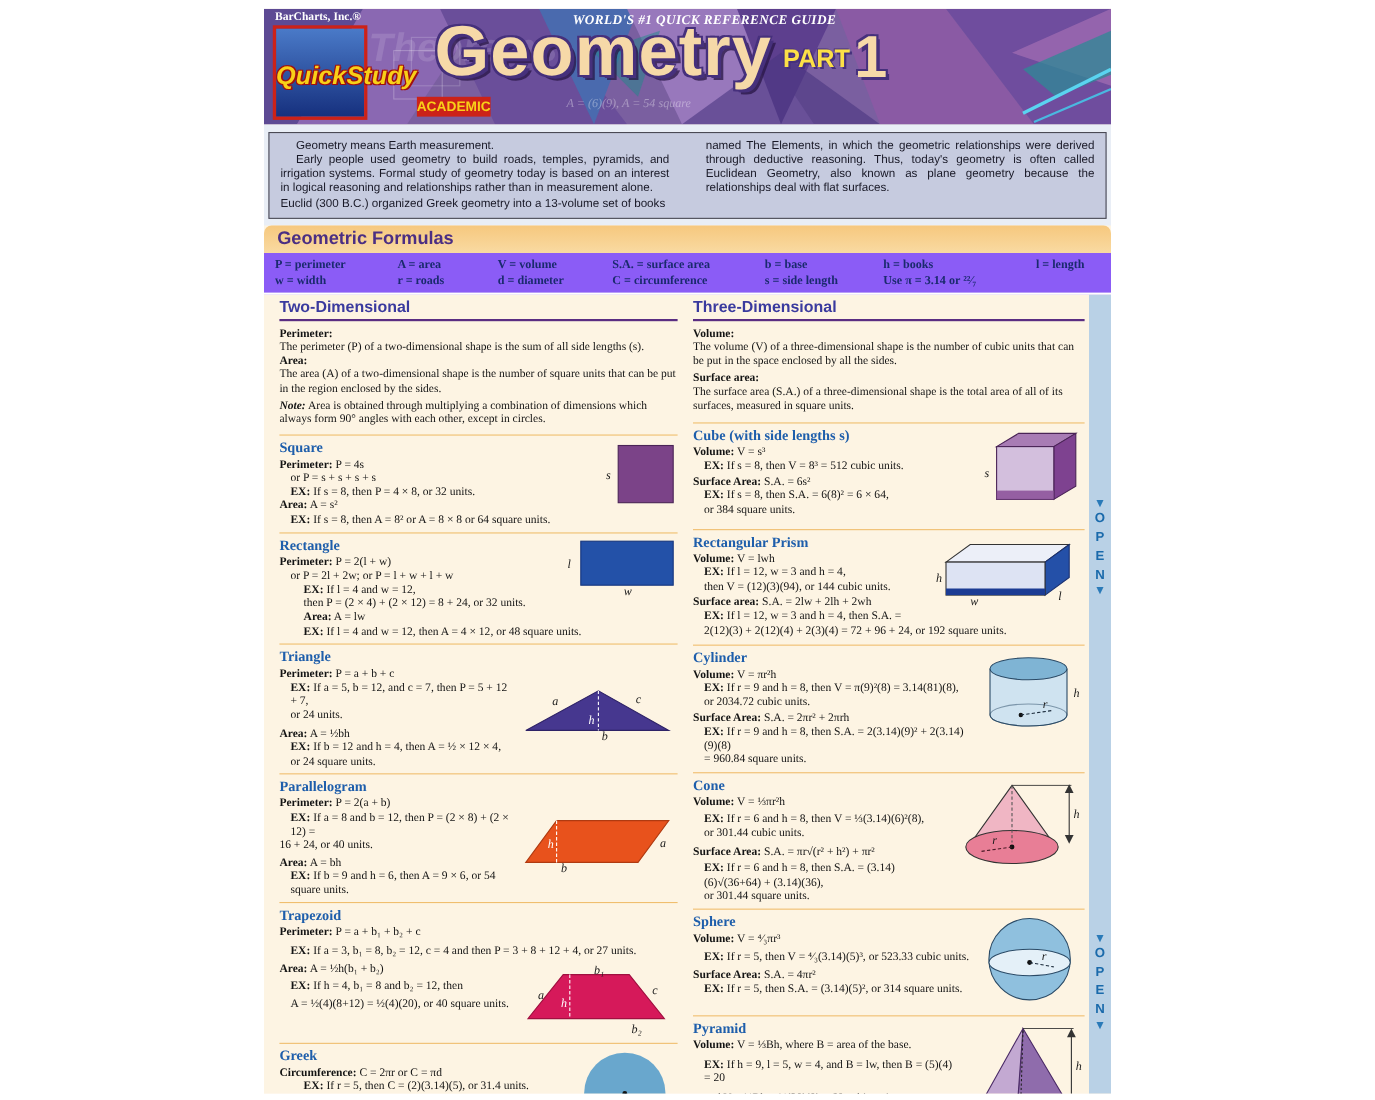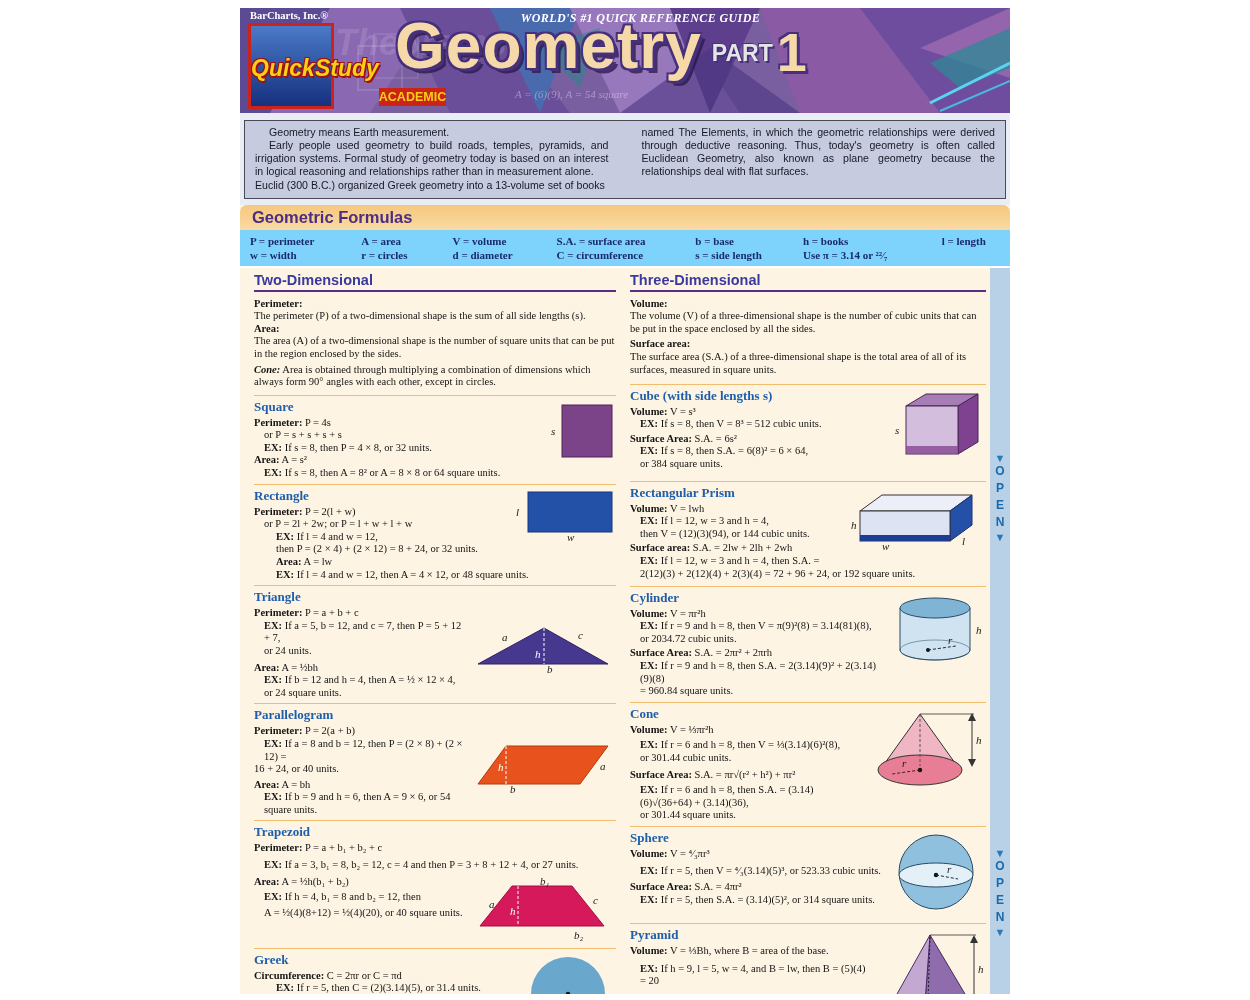--- a/index.html
+++ b/index.html
@@ -20,36 +20,36 @@
         background:linear-gradient(#4a7ac8,#16307e);display:flex;flex-direction:row;align-items:center;z-index:6;}
   .logo .q{font-family:"Liberation Sans",sans-serif;font-weight:bold;font-style:italic;font-size:23px;line-height:.98;
            color:#f8d018;text-shadow:1.5px 1.5px 0 #a01010,-1px -1px 0 #a01010,1px -1px 0 #a01010,-1px 1px 0 #a01010;
            margin-top:4px;}
   .logo .acad{margin-top:auto;width:100%;background:#cc2218;color:#f8d018;text-align:right;
               font-family:"Liberation Sans",sans-serif;font-weight:bold;font-size:12.5px;padding:2px 0;}
   .title-row{position:absolute;left:155px;top:8px;display:flex;align-items:flex-end;z-index:4;}
   .g-title{font-family:"Liberation Sans",sans-serif;font-weight:bold;font-size:64px;line-height:.95;color:#f6d9a8;
            letter-spacing:1px;
            text-shadow:3px 3px 0 #46307c,-2px -2px 0 #46307c,2px -2px 0 #46307c,-2px 2px 0 #46307c,5px 5px 0 rgba(40,22,70,.75);}
-  .g-part{font-family:"Liberation Sans",sans-serif;font-weight:bold;font-size:23px;color:#e5e5e5;margin:0 4px 10px 10px;
+  .g-part{font-family:"Liberation Sans",sans-serif;font-weight:bold;font-size:23px;color:#fde047;margin:0 4px 10px 10px;
           text-shadow:2px 2px 0 #46307c,-1px -1px 0 #46307c;}
   .g-partnum{font-family:"Liberation Sans",sans-serif;font-weight:bold;font-size:54px;line-height:.9;color:#f6d9a8;
           text-shadow:3px 3px 0 #46307c,-2px -2px 0 #46307c,2px -2px 0 #46307c;}
 
   
   .band{background:#e9eef6;padding:7px 4px 6px 4px;}
   .intro-box{border:1px solid #4a4a55;background:#c6cbdf;padding:5px 10px 6px 10px;display:flex;gap:33px;}
   .intro-col{flex:1;font-family:"Liberation Sans",sans-serif;font-size:10.6px;line-height:1.24;color:#181826;text-align:justify;}
   .intro-col p{margin:0;}
   .intro-col .indent{text-indent:14px;}
 
   
   .formulas-bar{background:linear-gradient(#f6c87e,#f9daa2);border-radius:7px 7px 0 0;padding:3px 12px 3px 12px;
                 font-family:"Liberation Sans",sans-serif;font-weight:bold;font-size:16.5px;color:#4b2e83;}
-  .key-bar{background:#7dd3fc;border-bottom:2px solid #fff;display:flex;padding:5px 8px 5px 10px;gap:20px;}
+  .key-bar{background:#8b5cf6;border-bottom:2px solid #fff;display:flex;padding:5px 8px 5px 10px;gap:20px;}
   .key-col{display:flex;flex-direction:column;gap:2px;align-items:flex-start;font-weight:bold;font-size:11px;color:#1a2a6e;}
   .k1{width:100px}.k2{width:78px}.k3{width:92px}.k4{width:130px}.k5{width:96px}.k6{width:130px}.k7{width:66px}
 
   
   .main{display:flex;background:#fdf4e3;min-height:712px;}
   .col-left{width:382px;padding:4px 6px 0 14px;box-sizing:border-box;}
   .col-right{width:368px;padding:4px 4px 0 8px;box-sizing:border-box;}
   .col-hd{font-family:"Liberation Sans",sans-serif;font-weight:bold;font-size:14.5px;color:#3a3a9e;
           border-bottom:2px solid #5a2d82;padding-bottom:2px;margin-bottom:3px;}
   .sec{border-bottom:1px solid #f0be6e;padding:3px 0 4px 0;box-sizing:border-box;overflow:hidden;}
@@ -126,21 +126,21 @@
   </div>
 
   <div class="formulas-bar">Geometric Formulas</div>
   <div class="key-bar">
     <div class="key-col k1">
       <div>P = perimeter</div>
       <div>w = width</div>
     </div>
     <div class="key-col k2">
       <div>A = area</div>
-      <div>r = circles</div>
+      <div>r = roads</div>
     </div>
     <div class="key-col k3">
       <div>V = volume</div>
       <div>d = diameter</div>
     </div>
     <div class="key-col k4">
       <div>S.A. = surface area</div>
       <div>C = circumference</div>
     </div>
     <div class="key-col k5">
@@ -159,21 +159,21 @@
   <div class="main">
 
    <div class="col-left">
     <div class="col-hd">Two-Dimensional</div>
 
     <div class="sec" style="min-height:101px">
       <div class="ln"><span class="bb">Perimeter:</span></div>
       <div class="ln">The perimeter (P) of a two-dimensional shape is the sum of all side lengths (s).</div>
       <div class="ln"><span class="bb">Area:</span></div>
       <div class="ln">The area (A) of a two-dimensional shape is the number of square units that can be put in the region enclosed by the sides.</div>
-      <div class="ln note" style="margin-top:3px"><span class="bb">Cone:</span> Area is obtained through multiplying a combination of dimensions which always form 90° angles with each other, except in circles.</div>
+      <div class="ln note" style="margin-top:3px"><span class="bb">Note:</span> Area is obtained through multiplying a combination of dimensions which always form 90° angles with each other, except in circles.</div>
     </div>
 
     <div class="sec" style="min-height:84px">
       <svg class="fig" width="66" height="62" viewBox="0 0 66 62">
         <rect x="14" y="4" width="50" height="52" fill="#7b4388" stroke="#4a2456"></rect>
         <text x="3" y="34" class="fl">s</text>
       </svg>
       <h3>Square</h3>
       <div class="ln"><span class="bb">Perimeter:</span> P = 4s</div>
       <div class="ln ind1">or P = s + s + s + s</div>

